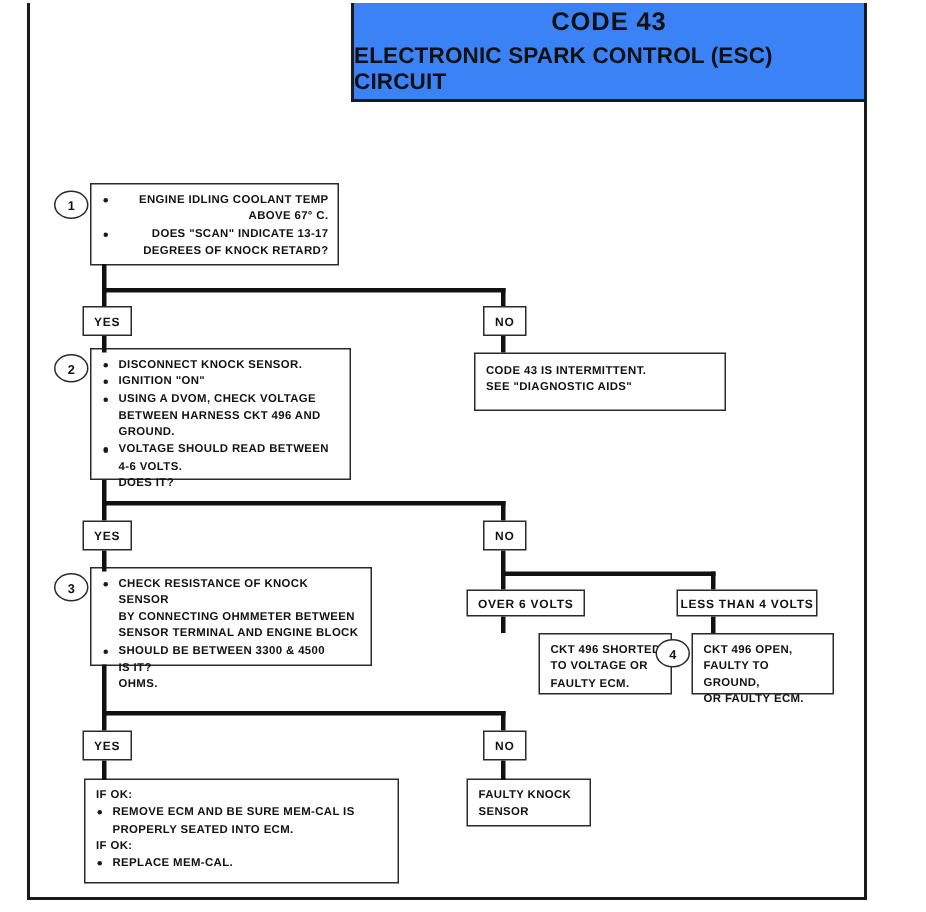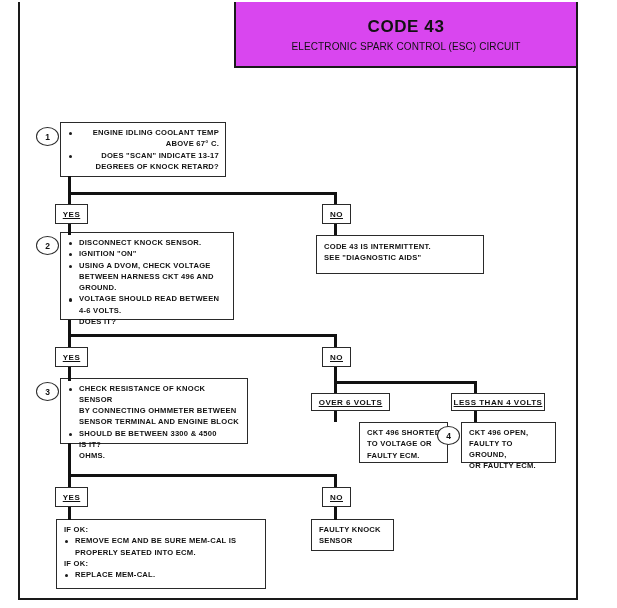--- a/index.html
+++ b/index.html
@@ -26,37 +26,36 @@
     border-top: none;
   }
 
   
   #title-box {
     position: absolute;
     left: 234px; top: 2px;
     width: 344px; height: 66px;
     border: 2px solid #1a1a1a;
     border-top: none;
-    background: #d946ef;
+    background: #3b82f6;
     display: flex;
     flex-direction: column;
     align-items: center;
     justify-content: center;
     gap: 4px;
   }
   #title-code {
     font-size: 17px;
     font-weight: bold;
     letter-spacing: 0.6px;
   }
   #title-sub {
-    font-size: 10px;
-    font-weight: normal;
+    font-size: 15px;
+    font-weight: bold;
     letter-spacing: 0.1px;
-    text-align: center;
   }
 
   
   .box {
     position: absolute;
     border: 1.5px solid #2a2a2a;
     background: #ffffff;
     padding: 5px 6px 5px 7px;
     font-size: 7.6px;
     font-weight: bold;
@@ -88,21 +87,20 @@
     position: absolute;
     border: 1.5px solid #2a2a2a;
     background: #ffffff;
     font-size: 8px;
     font-weight: bold;
     letter-spacing: 0.5px;
     display: flex;
     align-items: center;
     justify-content: center;
     z-index: 3;
-    text-decoration: underline;
   }
 
   
   .step-circle {
     position: absolute;
     width: 23px; height: 19px;
     border: 1.4px solid #2a2a2a;
     border-radius: 50%;
     background: #ffffff;
     font-size: 8.5px;

